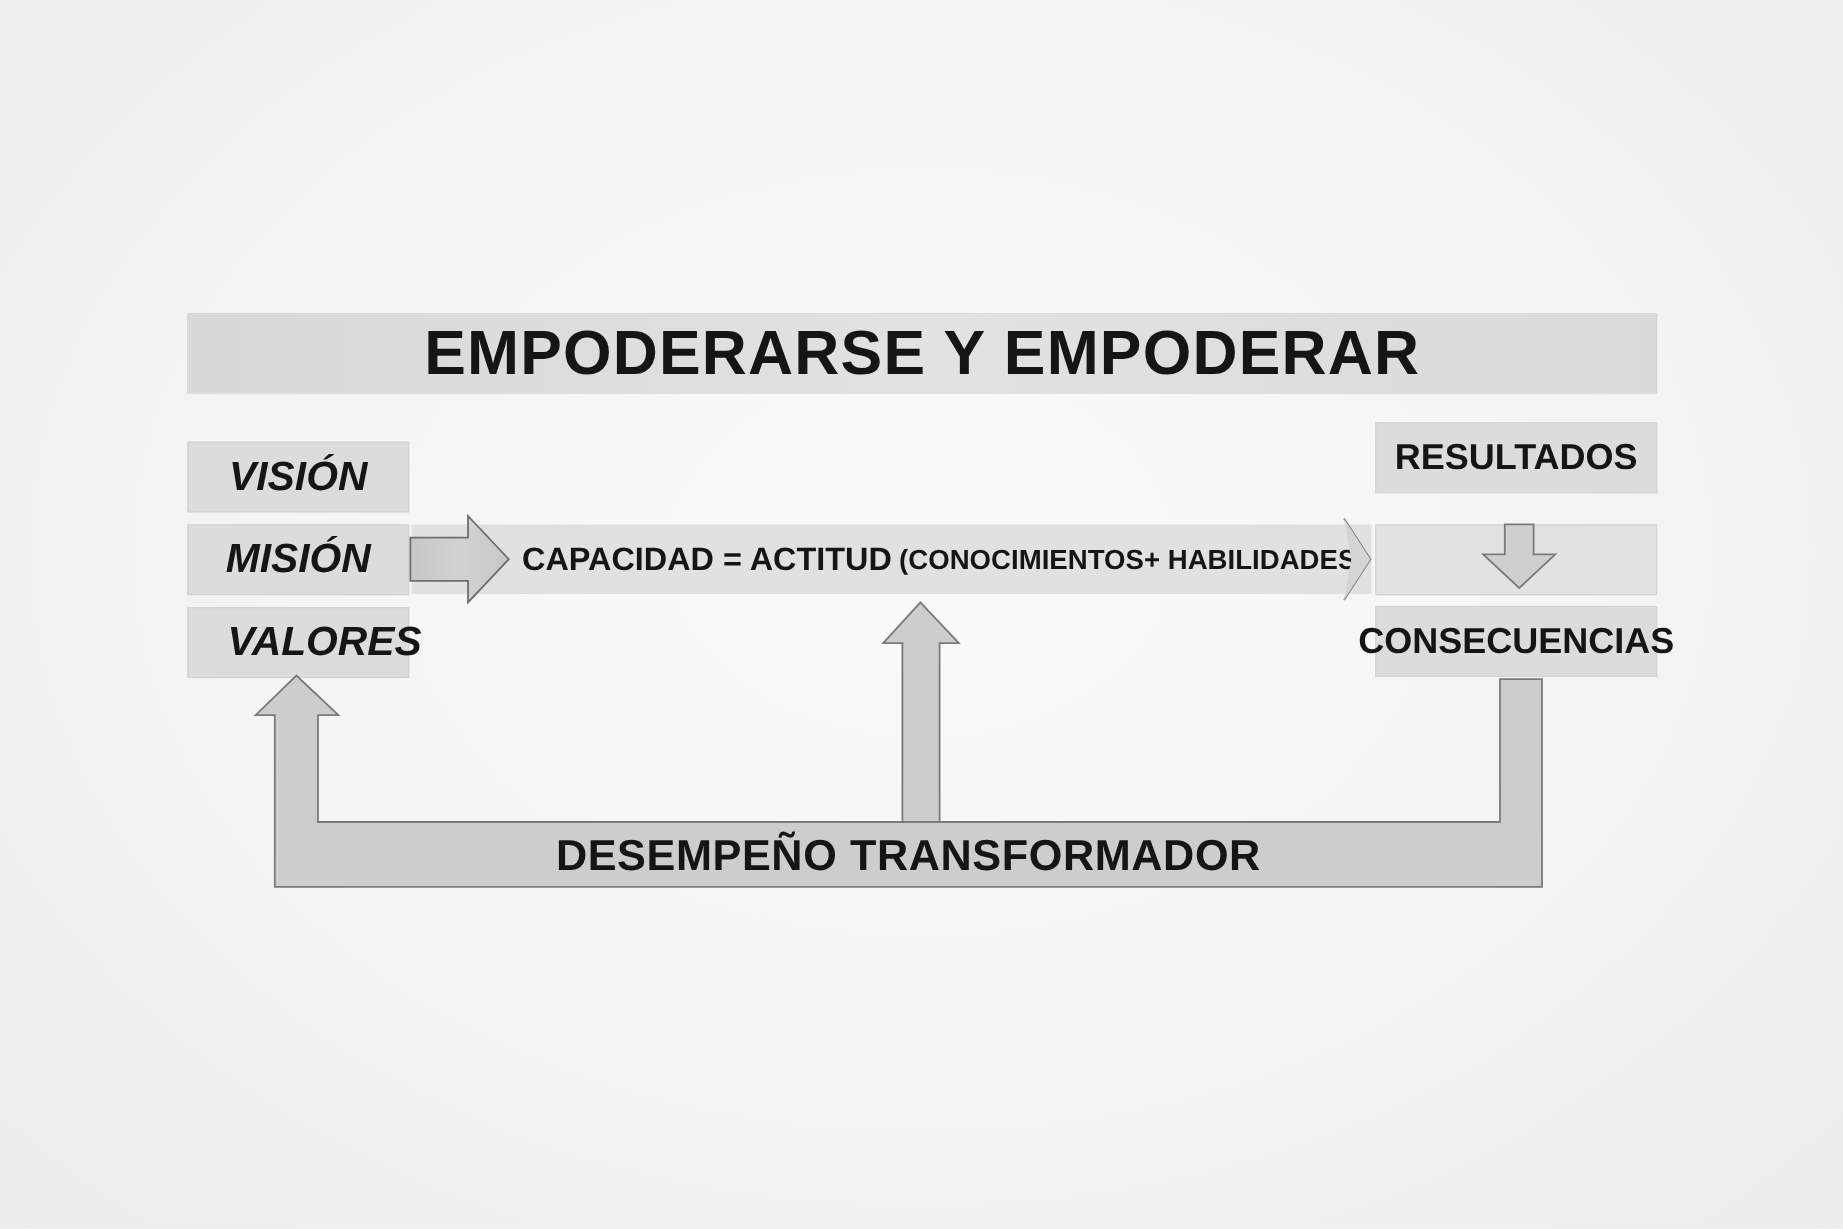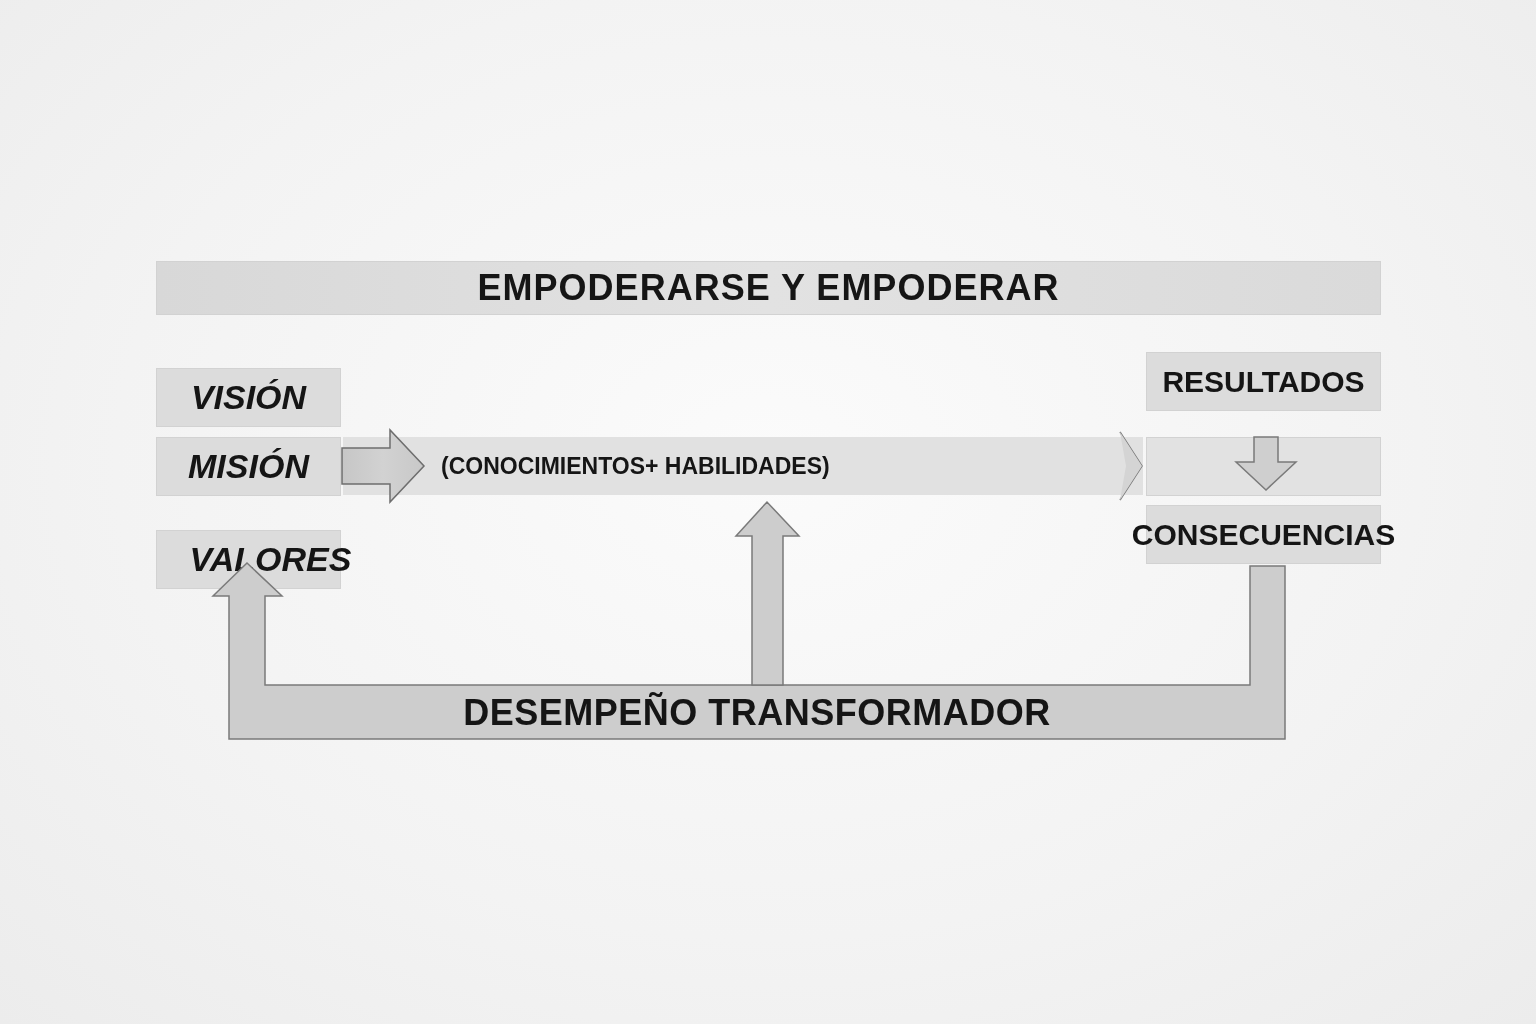--- a/index.html
+++ b/index.html
@@ -10,23 +10,23 @@
     }
     .box {
       position: absolute;
       background: #dcdcdc;
       border: 1px solid #d2d2d2;
       display: flex; align-items: center; justify-content: center;
       color: #151515; font-weight: bold;
       box-sizing: border-box;
     }
     .title-bar {
-      left: 156px; top: 261px; width: 1225px; height: 54px;
+      left: 156px; top: 261px; width: 1225px; height: 67px;
       background: linear-gradient(90deg, #d8d8d8, #e2e2e2 50%, #dadada);
-      font-size: 36px; letter-spacing: 1px;
+      font-size: 52px; letter-spacing: 1px;
     }
     .left-box { left: 156px; width: 185px; height: 59px; font-size: 34px; font-style: italic; }
     .right-box { left: 1146px; width: 235px; height: 59px; font-size: 30px; }
     .center-bar {
       left: 343px; top: 437px; width: 800px; height: 58px;
       background: #e1e1e1; border: none;
       font-size: 27px; font-weight: bold; justify-content: flex-start; padding-left: 92px;
     }
     .center-bar .paren { font-size: 23px; margin-left: 6px; }
     .bottom-label {
@@ -36,23 +36,24 @@
     }
     svg.overlay { position: absolute; left: 0; top: 0; }
   </style>
 </head>
 <body>
 
 <div class="box title-bar">EMPODERARSE Y EMPODERAR</div>
 
 <div class="box left-box" style="top:368px;">VISIÓN</div>
 <div class="box left-box" style="top:437px;">MISIÓN</div>
-<div class="box left-box" style="top:530px;padding-left:44px;">VALORES</div>
+<div class="box left-box" style="top:506px;padding-left:44px;">VALORES</div>
 
 <div class="box center-bar">
+  <span>CAPACIDAD = ACTITUD</span>
   <span class="paren">(CONOCIMIENTOS+ HABILIDADES)</span>
 </div>
 
 <div class="box right-box" style="top:352px;">RESULTADOS</div>
 <div class="box right-box" style="top:437px; background:#e2e2e2;"></div>
 <div class="box right-box" style="top:505px;">CONSECUENCIAS</div>
 
 <svg class="overlay" width="1536" height="1024">
   <defs>
     <linearGradient id="ag" x1="0" y1="0" x2="1" y2="0">

